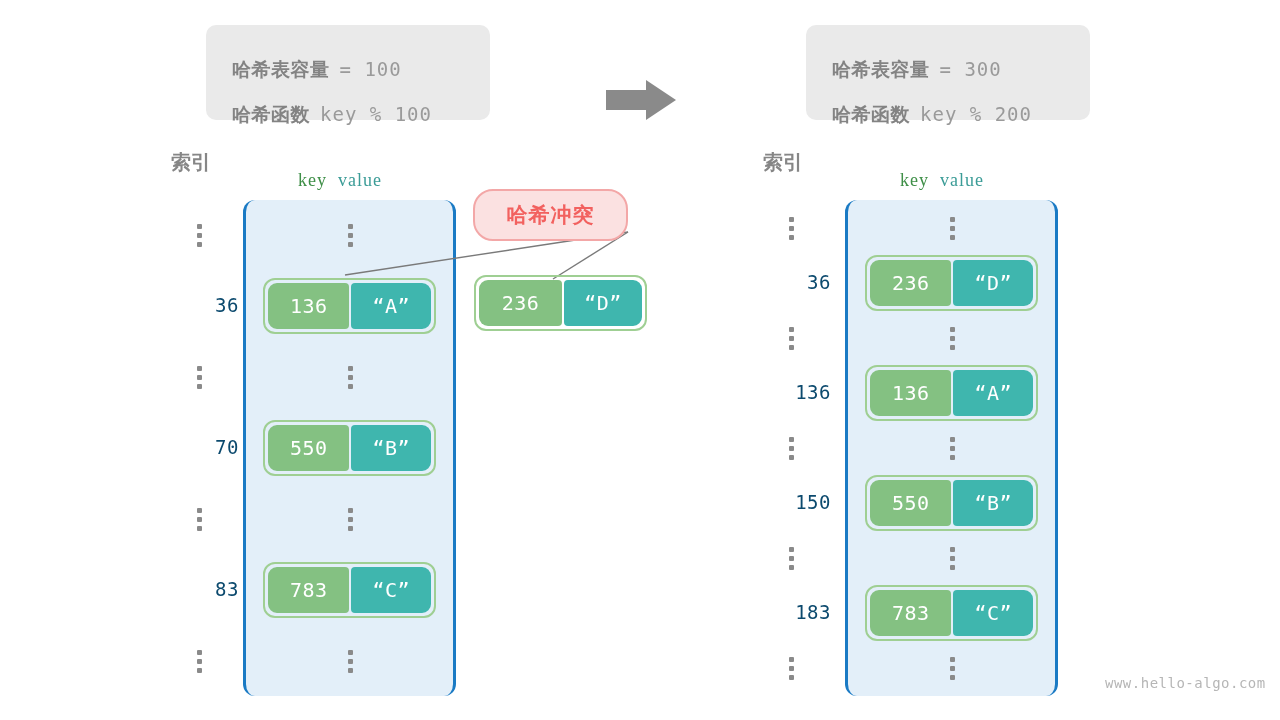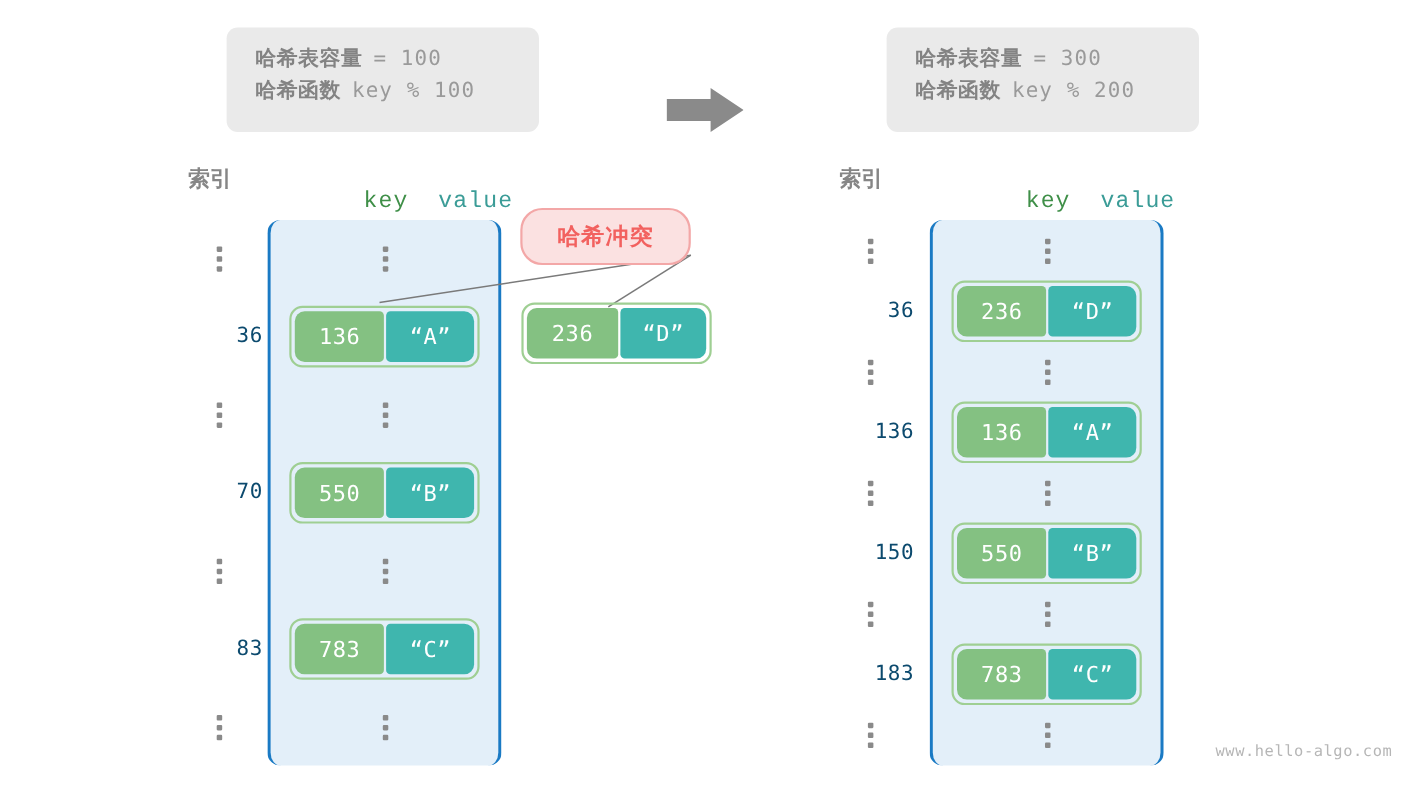--- a/index.html
+++ b/index.html
@@ -41,20 +41,21 @@
     font-size: 19px;
     color: #838383;
     letter-spacing: 0.5px;
   }
   .info-value {
     font-family: "DejaVu Sans Mono", "Liberation Mono", monospace;
     font-size: 19px;
     color: #9a9a9a;
     letter-spacing: 1px;
     margin-left: 10px;
+    margin-top: 16px;
   }
 
   
   .center-title {
     position: absolute;
     font-weight: bold;
     font-size: 20px;
     color: #1c1c1c;
     letter-spacing: 1px;
     white-space: pre;
@@ -68,22 +69,22 @@
   
   .col-head-index {
     position: absolute;
     font-weight: bold;
     font-size: 20px;
     color: #868686;
     white-space: pre;
   }
   .col-head-kv {
     position: absolute;
-    font-family: Liberation Mono, monospace;
-    font-size: 21px;
+    font-family: Liberation Serif, serif;
+    font-size: 18px;
     white-space: pre;
     letter-spacing: 1px;
   }
   .kv-key { color: #3f8f48; }
   .kv-value { color: #3b9c97; }
 
   
   .bucket {
     position: absolute;
     background: #e3eff9;

